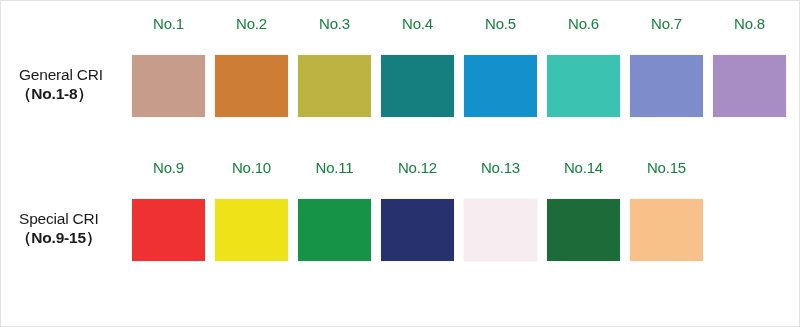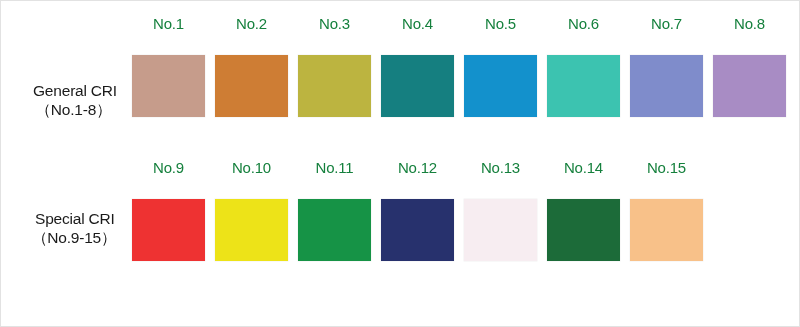--- a/index.html
+++ b/index.html
@@ -30,25 +30,26 @@
   .row-label {
     position: absolute;
     left: 18px;
     width: 112px;
     color: #1a1a1a;
     font-size: 15.5px;
     line-height: 19px;
     letter-spacing: -0.2px;
     white-space: nowrap;
   }
-  #row-general .row-label { top: 72px; text-align: center; }
-  #row-special .row-label { top: 56px; margin-left: 16px; }
+  #row-general .row-label { top: 56px; }
+  #row-special .row-label { top: 56px; }
   .row-label .label-sub {
     display: block;
     margin-left: -3px;
+    font-weight: bold;
   }
 
   .swatch-track {
     position: absolute;
     left: 131px;
     top: 0;
     height: 130px;
   }
   .swatch-cell {
     position: absolute;

